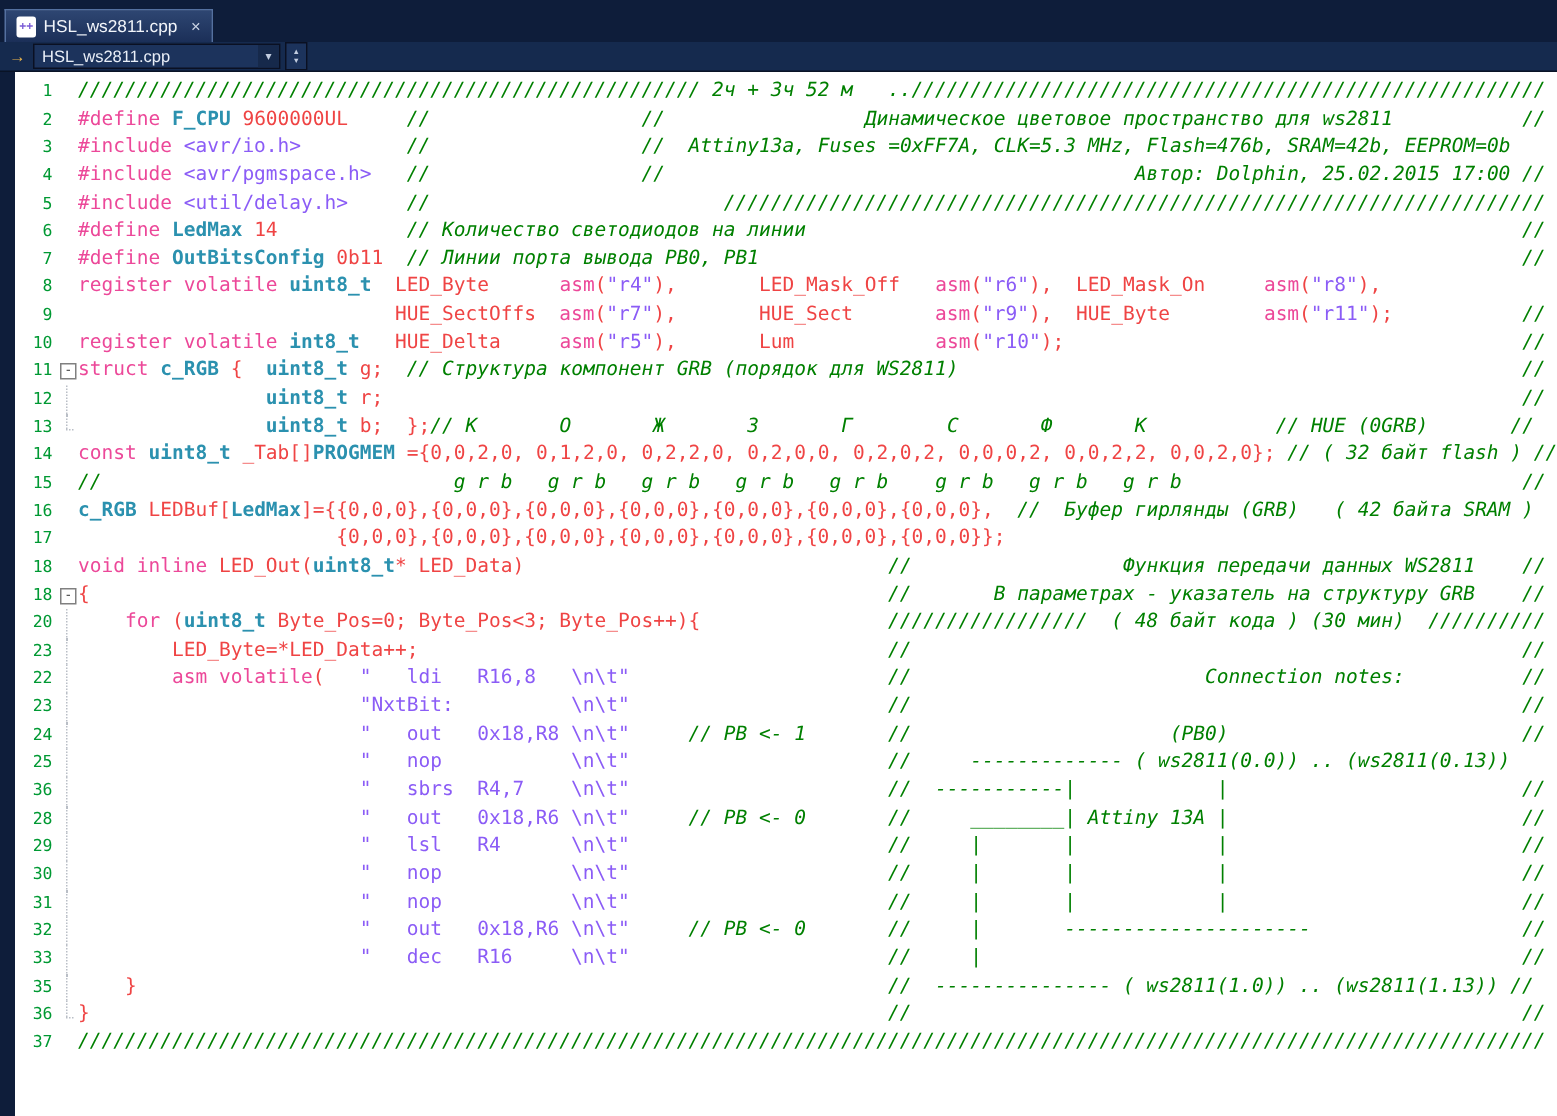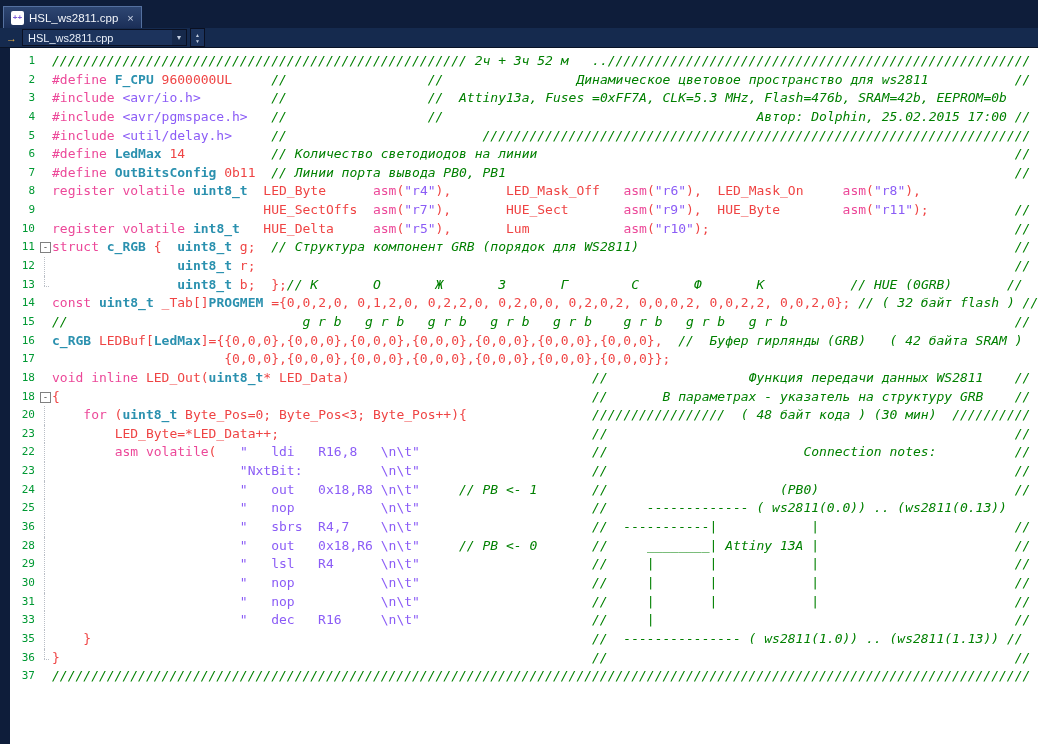--- a/index.html
+++ b/index.html
@@ -121,18 +121,19 @@
       <div class="crow"><span class="num">23</span><span class="fold vline"></span><span class="cline">        <span class="tk-p">LED_Byte=*LED_Data++;</span>                                        <span class="tk-c">//</span>                                                    <span class="tk-c">//</span></span></div>
       <div class="crow"><span class="num">22</span><span class="fold vline"></span><span class="cline">        <span class="tk-k">asm</span> <span class="tk-k">volatile</span><span class="tk-p">(</span>   <span class="tk-s">"   ldi   R16,8   \n\t"</span>                      <span class="tk-c">//</span>                         <span class="tk-c">Connection notes:</span>          <span class="tk-c">//</span></span></div>
       <div class="crow"><span class="num">23</span><span class="fold vline"></span><span class="cline">                        <span class="tk-s">"NxtBit:          \n\t"</span>                      <span class="tk-c">//</span>                                                    <span class="tk-c">//</span></span></div>
       <div class="crow"><span class="num">24</span><span class="fold vline"></span><span class="cline">                        <span class="tk-s">"   out   0x18,R8 \n\t"</span>     <span class="tk-c">// PB &lt;- 1</span>       <span class="tk-c">//</span>                      <span class="tk-c">(PB0)</span>                         <span class="tk-c">//</span></span></div>
       <div class="crow"><span class="num">25</span><span class="fold vline"></span><span class="cline">                        <span class="tk-s">"   nop           \n\t"</span>                      <span class="tk-c">//</span>     <span class="tk-c">-------------</span> <span class="tk-c">( ws2811(0.0)) .. (ws2811(0.13))</span></span></div>
       <div class="crow"><span class="num">36</span><span class="fold vline"></span><span class="cline">                        <span class="tk-s">"   sbrs  R4,7    \n\t"</span>                      <span class="tk-c">//</span>  <span class="tk-c">-----------</span><span class="tk-c">|</span>            <span class="tk-c">|</span>                         <span class="tk-c">//</span></span></div>
       <div class="crow"><span class="num">28</span><span class="fold vline"></span><span class="cline">                        <span class="tk-s">"   out   0x18,R6 \n\t"</span>     <span class="tk-c">// PB &lt;- 0</span>       <span class="tk-c">//</span>     <span class="tk-c">________</span><span class="tk-c">| Attiny 13A |</span>                         <span class="tk-c">//</span></span></div>
       <div class="crow"><span class="num">29</span><span class="fold vline"></span><span class="cline">                        <span class="tk-s">"   lsl   R4      \n\t"</span>                      <span class="tk-c">//</span>     <span class="tk-c">|</span>       <span class="tk-c">|</span>            <span class="tk-c">|</span>                         <span class="tk-c">//</span></span></div>
       <div class="crow"><span class="num">30</span><span class="fold vline"></span><span class="cline">                        <span class="tk-s">"   nop           \n\t"</span>                      <span class="tk-c">//</span>     <span class="tk-c">|</span>       <span class="tk-c">|</span>            <span class="tk-c">|</span>                         <span class="tk-c">//</span></span></div>
       <div class="crow"><span class="num">31</span><span class="fold vline"></span><span class="cline">                        <span class="tk-s">"   nop           \n\t"</span>                      <span class="tk-c">//</span>     <span class="tk-c">|</span>       <span class="tk-c">|</span>            <span class="tk-c">|</span>                         <span class="tk-c">//</span></span></div>
+      <div class="crow"><span class="num">32</span><span class="fold vline"></span><span class="cline">                        <span class="tk-s">"   out   0x18,R6 \n\t"</span>     <span class="tk-c">// PB &lt;- 0</span>       <span class="tk-c">//</span>     <span class="tk-c">|</span>       <span class="tk-c">---------------------</span>                  <span class="tk-c">//</span></span></div>
       <div class="crow"><span class="num">33</span><span class="fold vline"></span><span class="cline">                        <span class="tk-s">"   dec   R16     \n\t"</span>                      <span class="tk-c">//</span>     <span class="tk-c">|</span>                                              <span class="tk-c">//</span></span></div>
       <div class="crow"><span class="num">35</span><span class="fold vline"></span><span class="cline">    <span class="tk-p">}</span>                                                                <span class="tk-c">//</span>  <span class="tk-c">---------------</span> <span class="tk-c">( ws2811(1.0)) .. (ws2811(1.13))</span> <span class="tk-c">//</span></span></div>
       <div class="crow"><span class="num">36</span><span class="fold vend"></span><span class="cline"><span class="tk-p">}</span>                                                                    <span class="tk-c">//</span>                                                    <span class="tk-c">//</span></span></div>
       <div class="crow"><span class="num">37</span><span class="fold"></span><span class="cline"><span class="tk-c">/////////////////////////////////////////////////////////////////////////////////////////////////////////////////////////////</span></span></div>
     </div>
 </div>
 
 </body></html>

